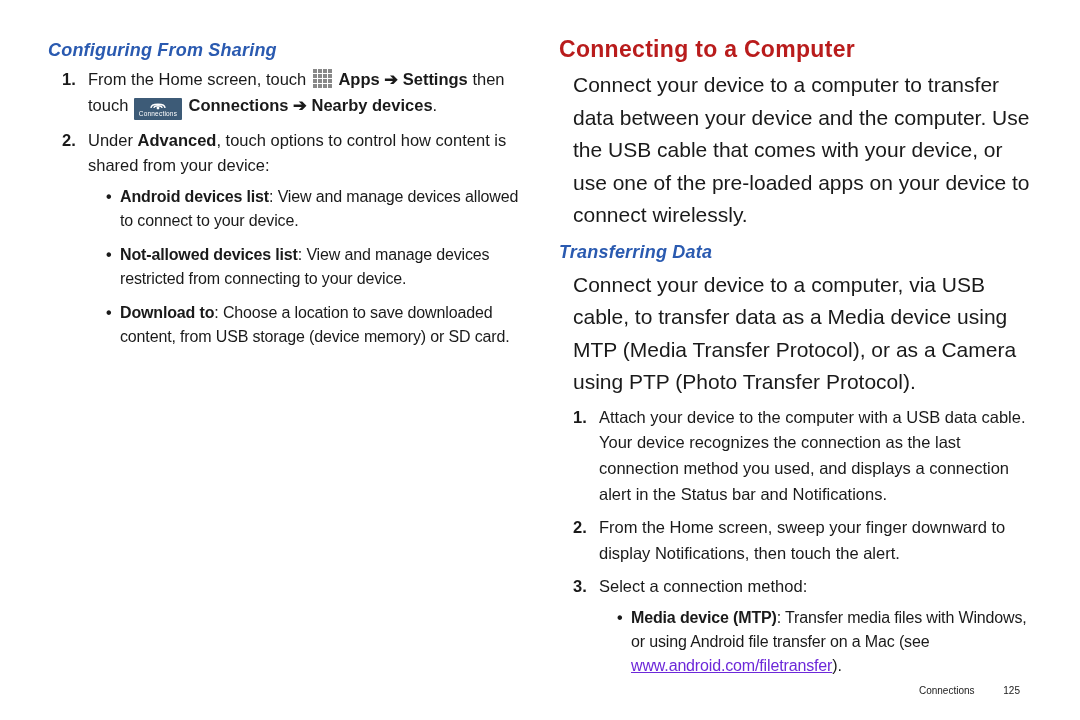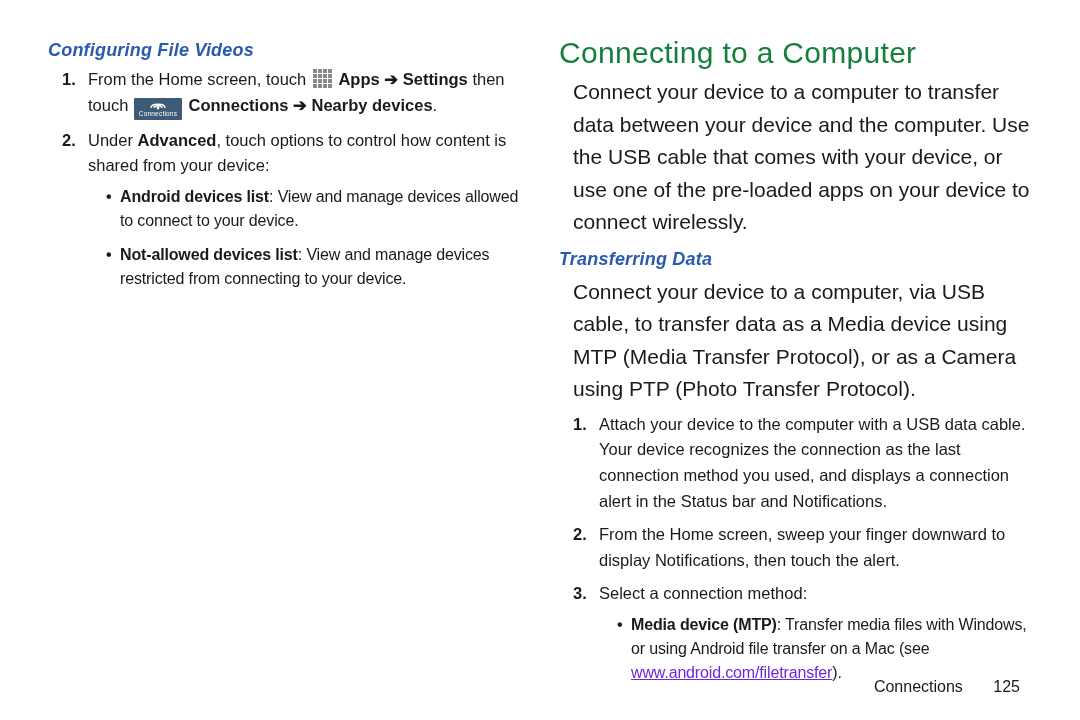--- a/index.html
+++ b/index.html
@@ -27,23 +27,23 @@
     font-family: "Arial Black", Arial, sans-serif;
     font-style: italic;
     font-weight: 900;
     color: #2a5ab0;
     font-size: 18px;
     letter-spacing: 0.2px;
     margin: 10px 0 6px 0;
   }
   .section-head {
     font-family: "Arial Black", Arial, sans-serif;
-    font-weight: 400;
-    color: #15803d;
-    font-size: 30px;
+    font-weight: 700;
+    color: #b91c1c;
+    font-size: 23px;
     margin: 6px 0 6px 0;
     letter-spacing: 0.3px;
   }
   ol.steps {
     list-style: none;
     counter-reset: step;
     padding-left: 14px;
     margin: 6px 0 0 0;
   }
   ol.steps > li {
@@ -110,32 +110,32 @@
     line-height: 1;
   }
   .icon-conn svg { display:block; margin: 1px auto 0 auto;}
   .icon-conn .lbl { display:block; letter-spacing:0.2px; margin-top:1px;}
   .arrow { font-weight: 700; }
   a.link { color: #6d28d9; text-decoration: underline; }
   .footer {
     position: absolute;
     bottom: 24px;
     right: 60px;
-    font-size: 16px;
+    font-size: 10px;
   }
   .footer .chap { margin-right: 26px; }
   .condensed { font-family: "Helvetica Neue", Arial, sans-serif; letter-spacing: -0.15px; }
 </style>
 </head>
 <body>
 
 <div class="page">
 
   <div class="col">
-    <div class="subhead">Configuring File Videos</div>
+    <div class="subhead">Configuring From Sharing</div>
 
     <ol class="steps">
       <li>
         <span>From the Home screen, touch </span>
         <span class="icon-grid">
           <svg viewBox="0 0 19 19" width="19" height="19">
             <g fill="#888">
               <rect x="0" y="0" width="4" height="4"></rect>
                 <rect x="5" y="0" width="4" height="4"></rect>
                 <rect x="10" y="0" width="4" height="4"></rect>
@@ -171,20 +171,21 @@
         </span>
         <b>Connections</b>
         <b class="arrow"> ➔ </b>
         <b>Nearby devices</b><span>.</span>
       </li>
       <li>
         <span>Under </span><b>Advanced</b><span>, touch options to control how content is shared from your device:</span>
         <ul class="bullets condensed">
           <li><b>Android devices list</b><span>: View and manage devices allowed to connect to your device.</span></li>
           <li><b>Not-allowed devices list</b><span>: View and manage devices restricted from connecting to your device.</span></li>
+          <li><b>Download to</b><span>: Choose a location to save downloaded content, from USB storage (device memory) or SD card.</span></li>
         </ul>
       </li>
     </ol>
   </div>
 
   <div class="col">
     <div class="section-head">Connecting to a Computer</div>
     <div class="para">Connect your device to a computer to transfer data between your device and the computer. Use the USB cable that comes with your device, or use one of the pre-loaded apps on your device to connect wirelessly.</div>
 
     <div class="subhead">Transferring Data</div>

